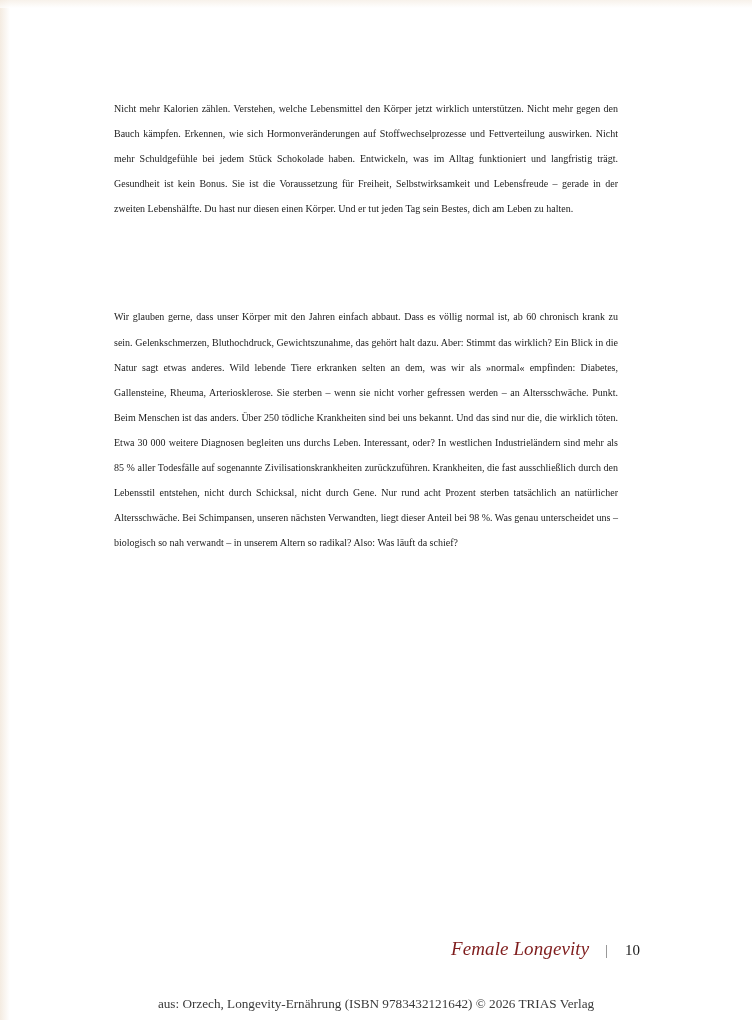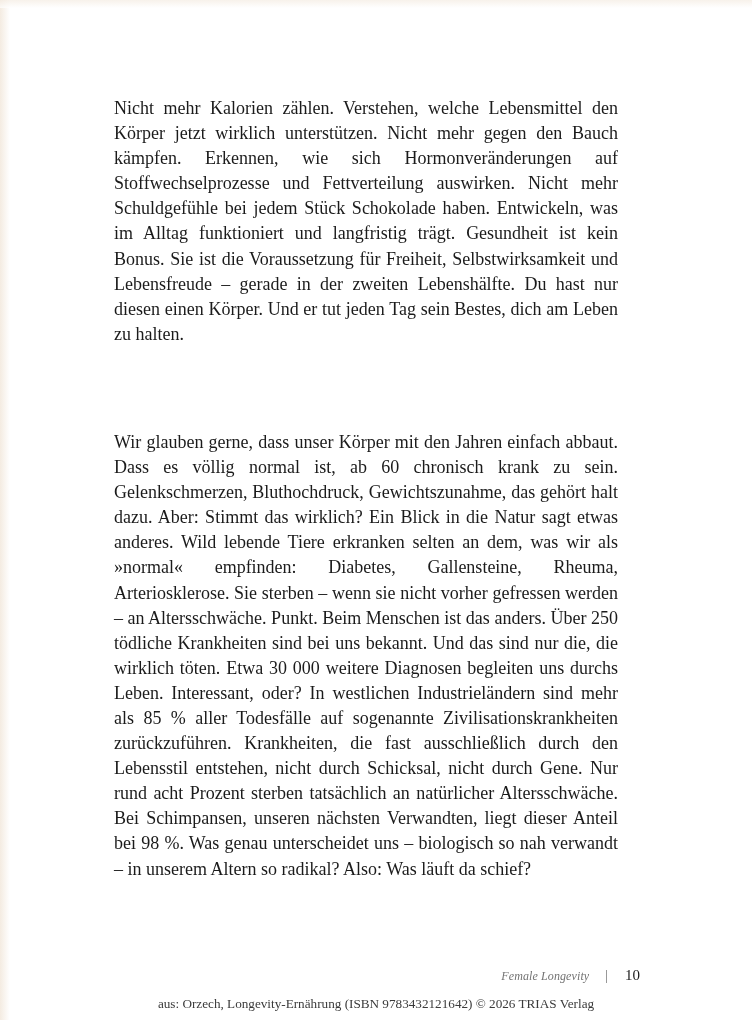--- a/index.html
+++ b/index.html
@@ -36,21 +36,21 @@
     opacity: .7;
   }
   .content {
     position: absolute;
     left: 114px;
     top: 96px;
     width: 504px;
   }
   p.body-text {
     margin: 0 0 0 0;
-    font-size: 18px;
+    font-size: 10px;
     line-height: 25.1px;
     text-align: justify;
     text-justify: inter-word;
     hyphens: manual;
     color: #1b1b1b;
   }
   h2.section-heading {
     margin: 0;
     font-size: 19.5px;
     line-height: 26px;
@@ -67,24 +67,23 @@
     left: 114px;
     top: 938px;
     width: 526px;
     display: flex;
     justify-content: flex-end;
     align-items: baseline;
     gap: 0;
   }
   .footer-book-title {
     font-style: italic;
-    font-size: 12px;
-    color: #737373;
+    font-size: 19px;
+    color: #7f1d1d;
     letter-spacing: .1px;
-    margin-top: 31px;
   }
   .footer-sep {
     display: inline-block;
     margin: 0 14px 0 16px;
     font-size: 13.6px;
     color: #6e6e6e;
   }
   .footer-page-number {
     font-size: 15px;
     color: #1b1b1b;

